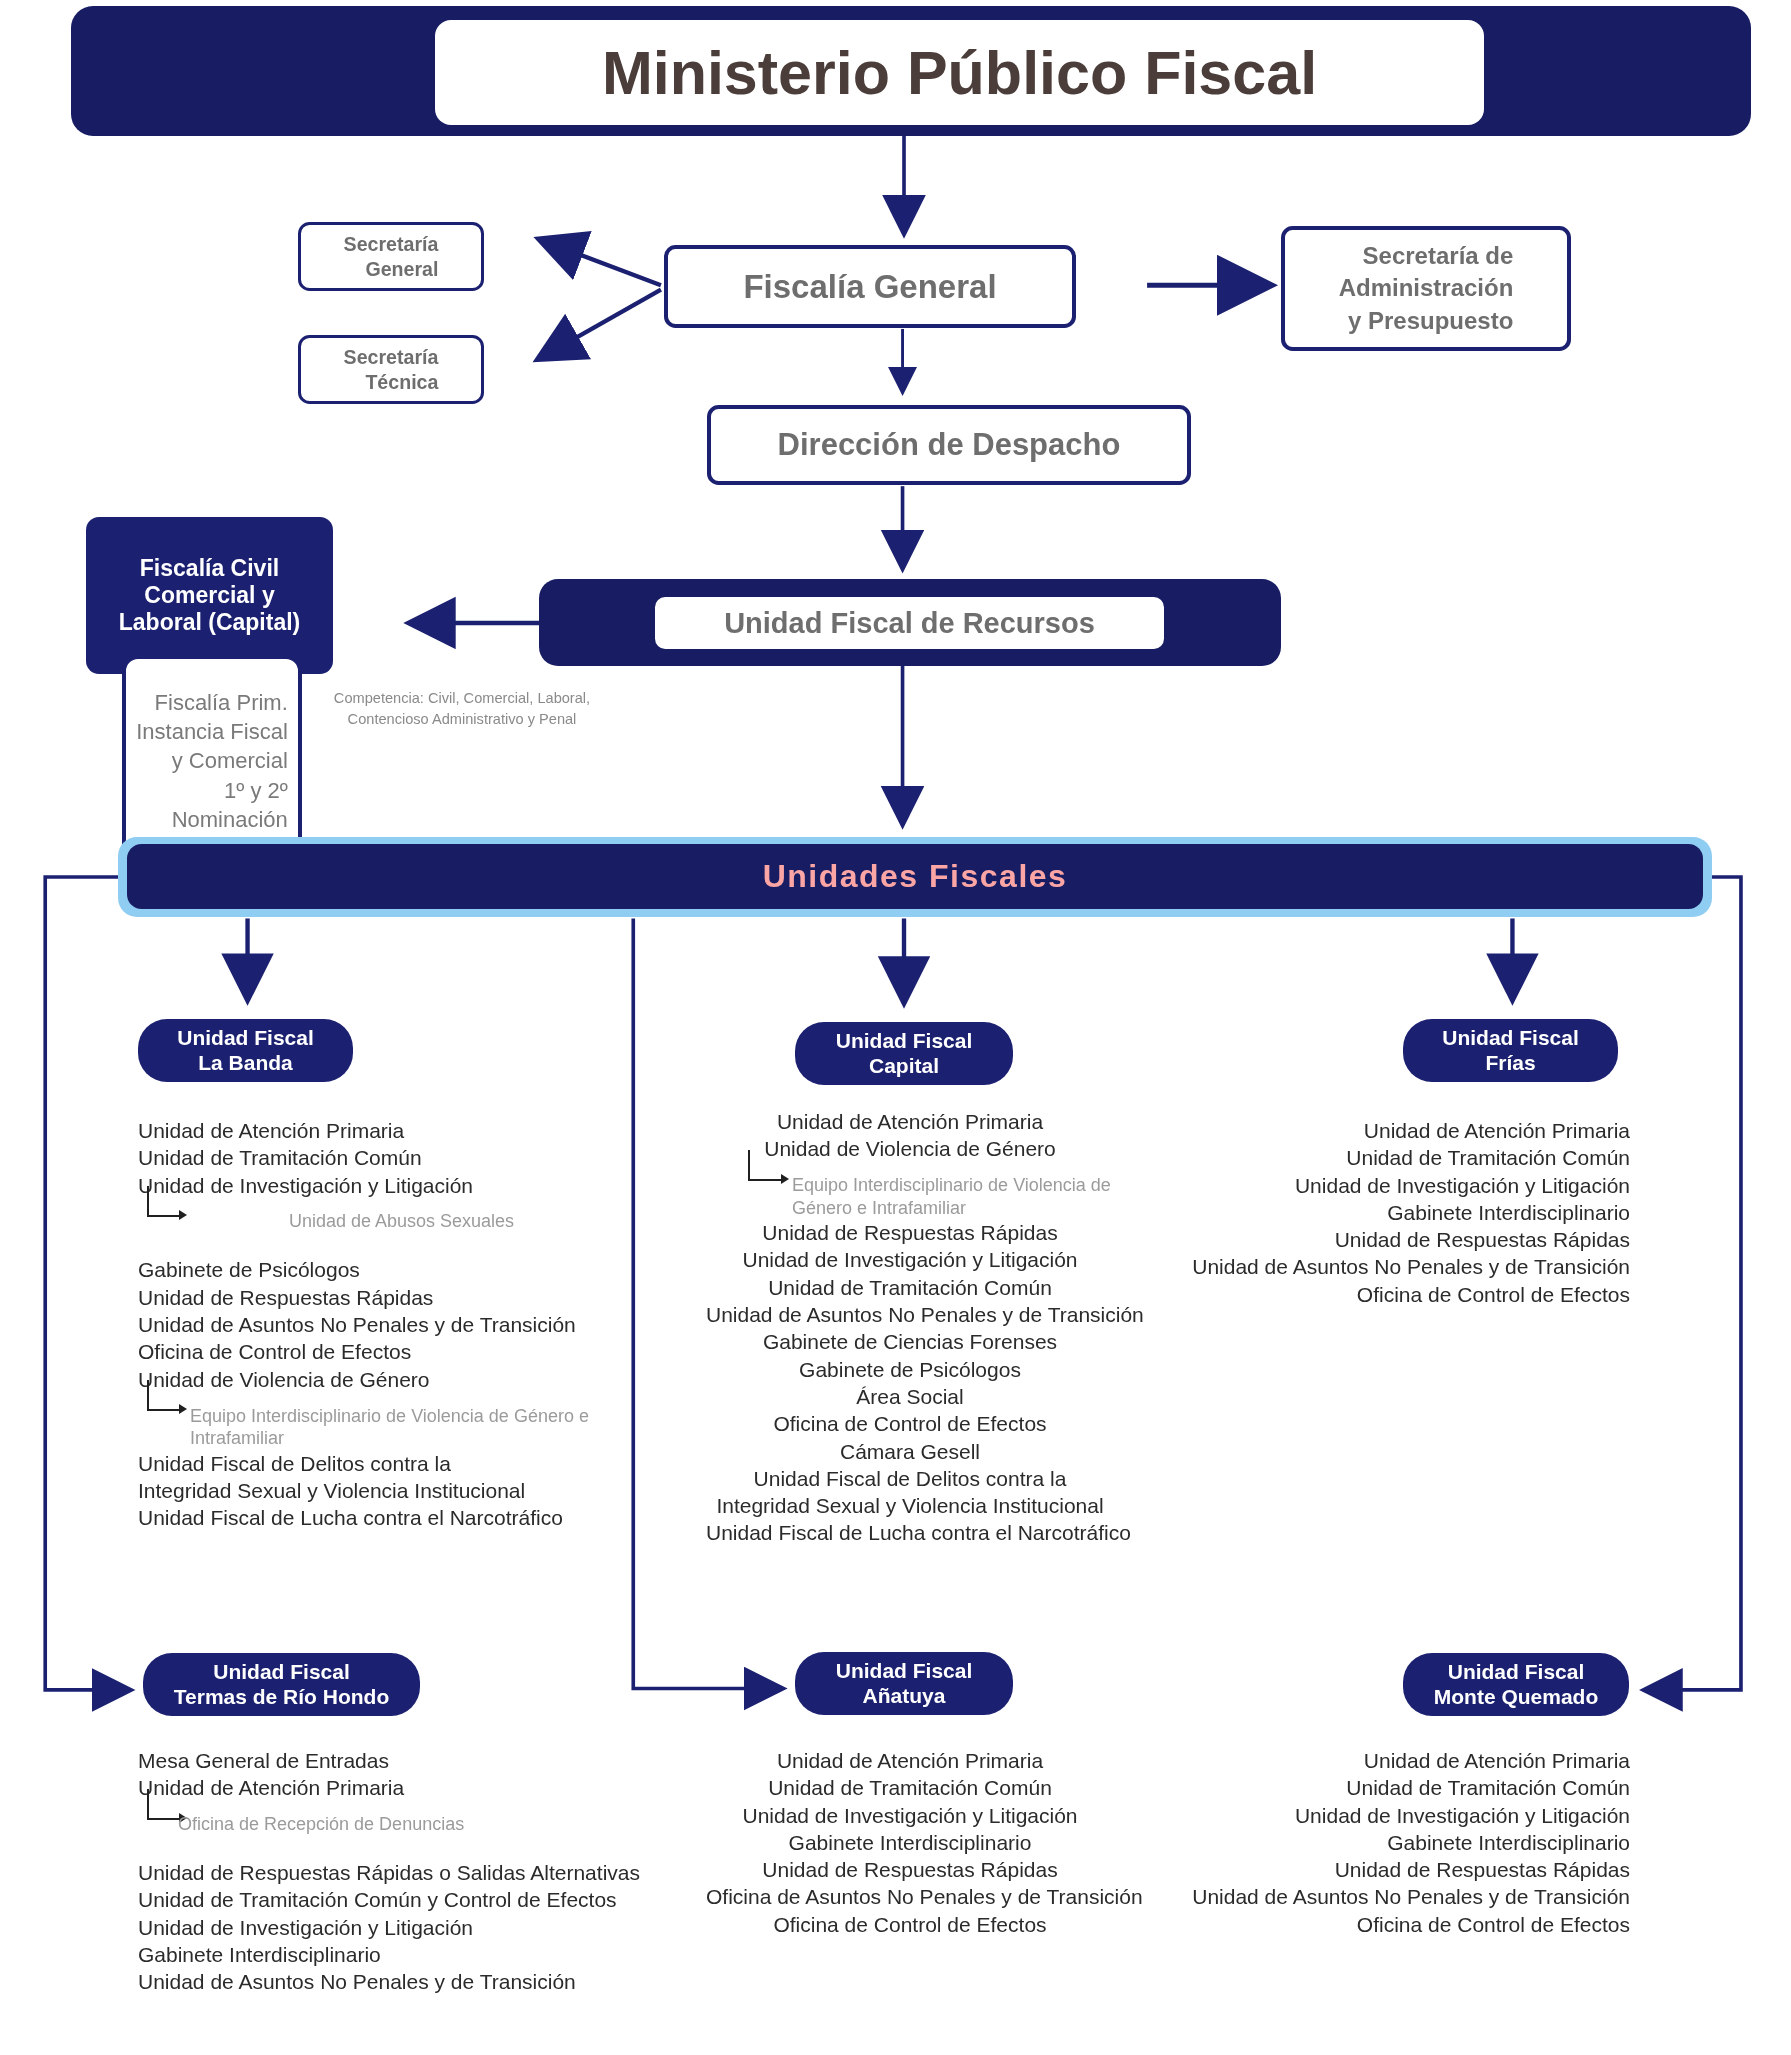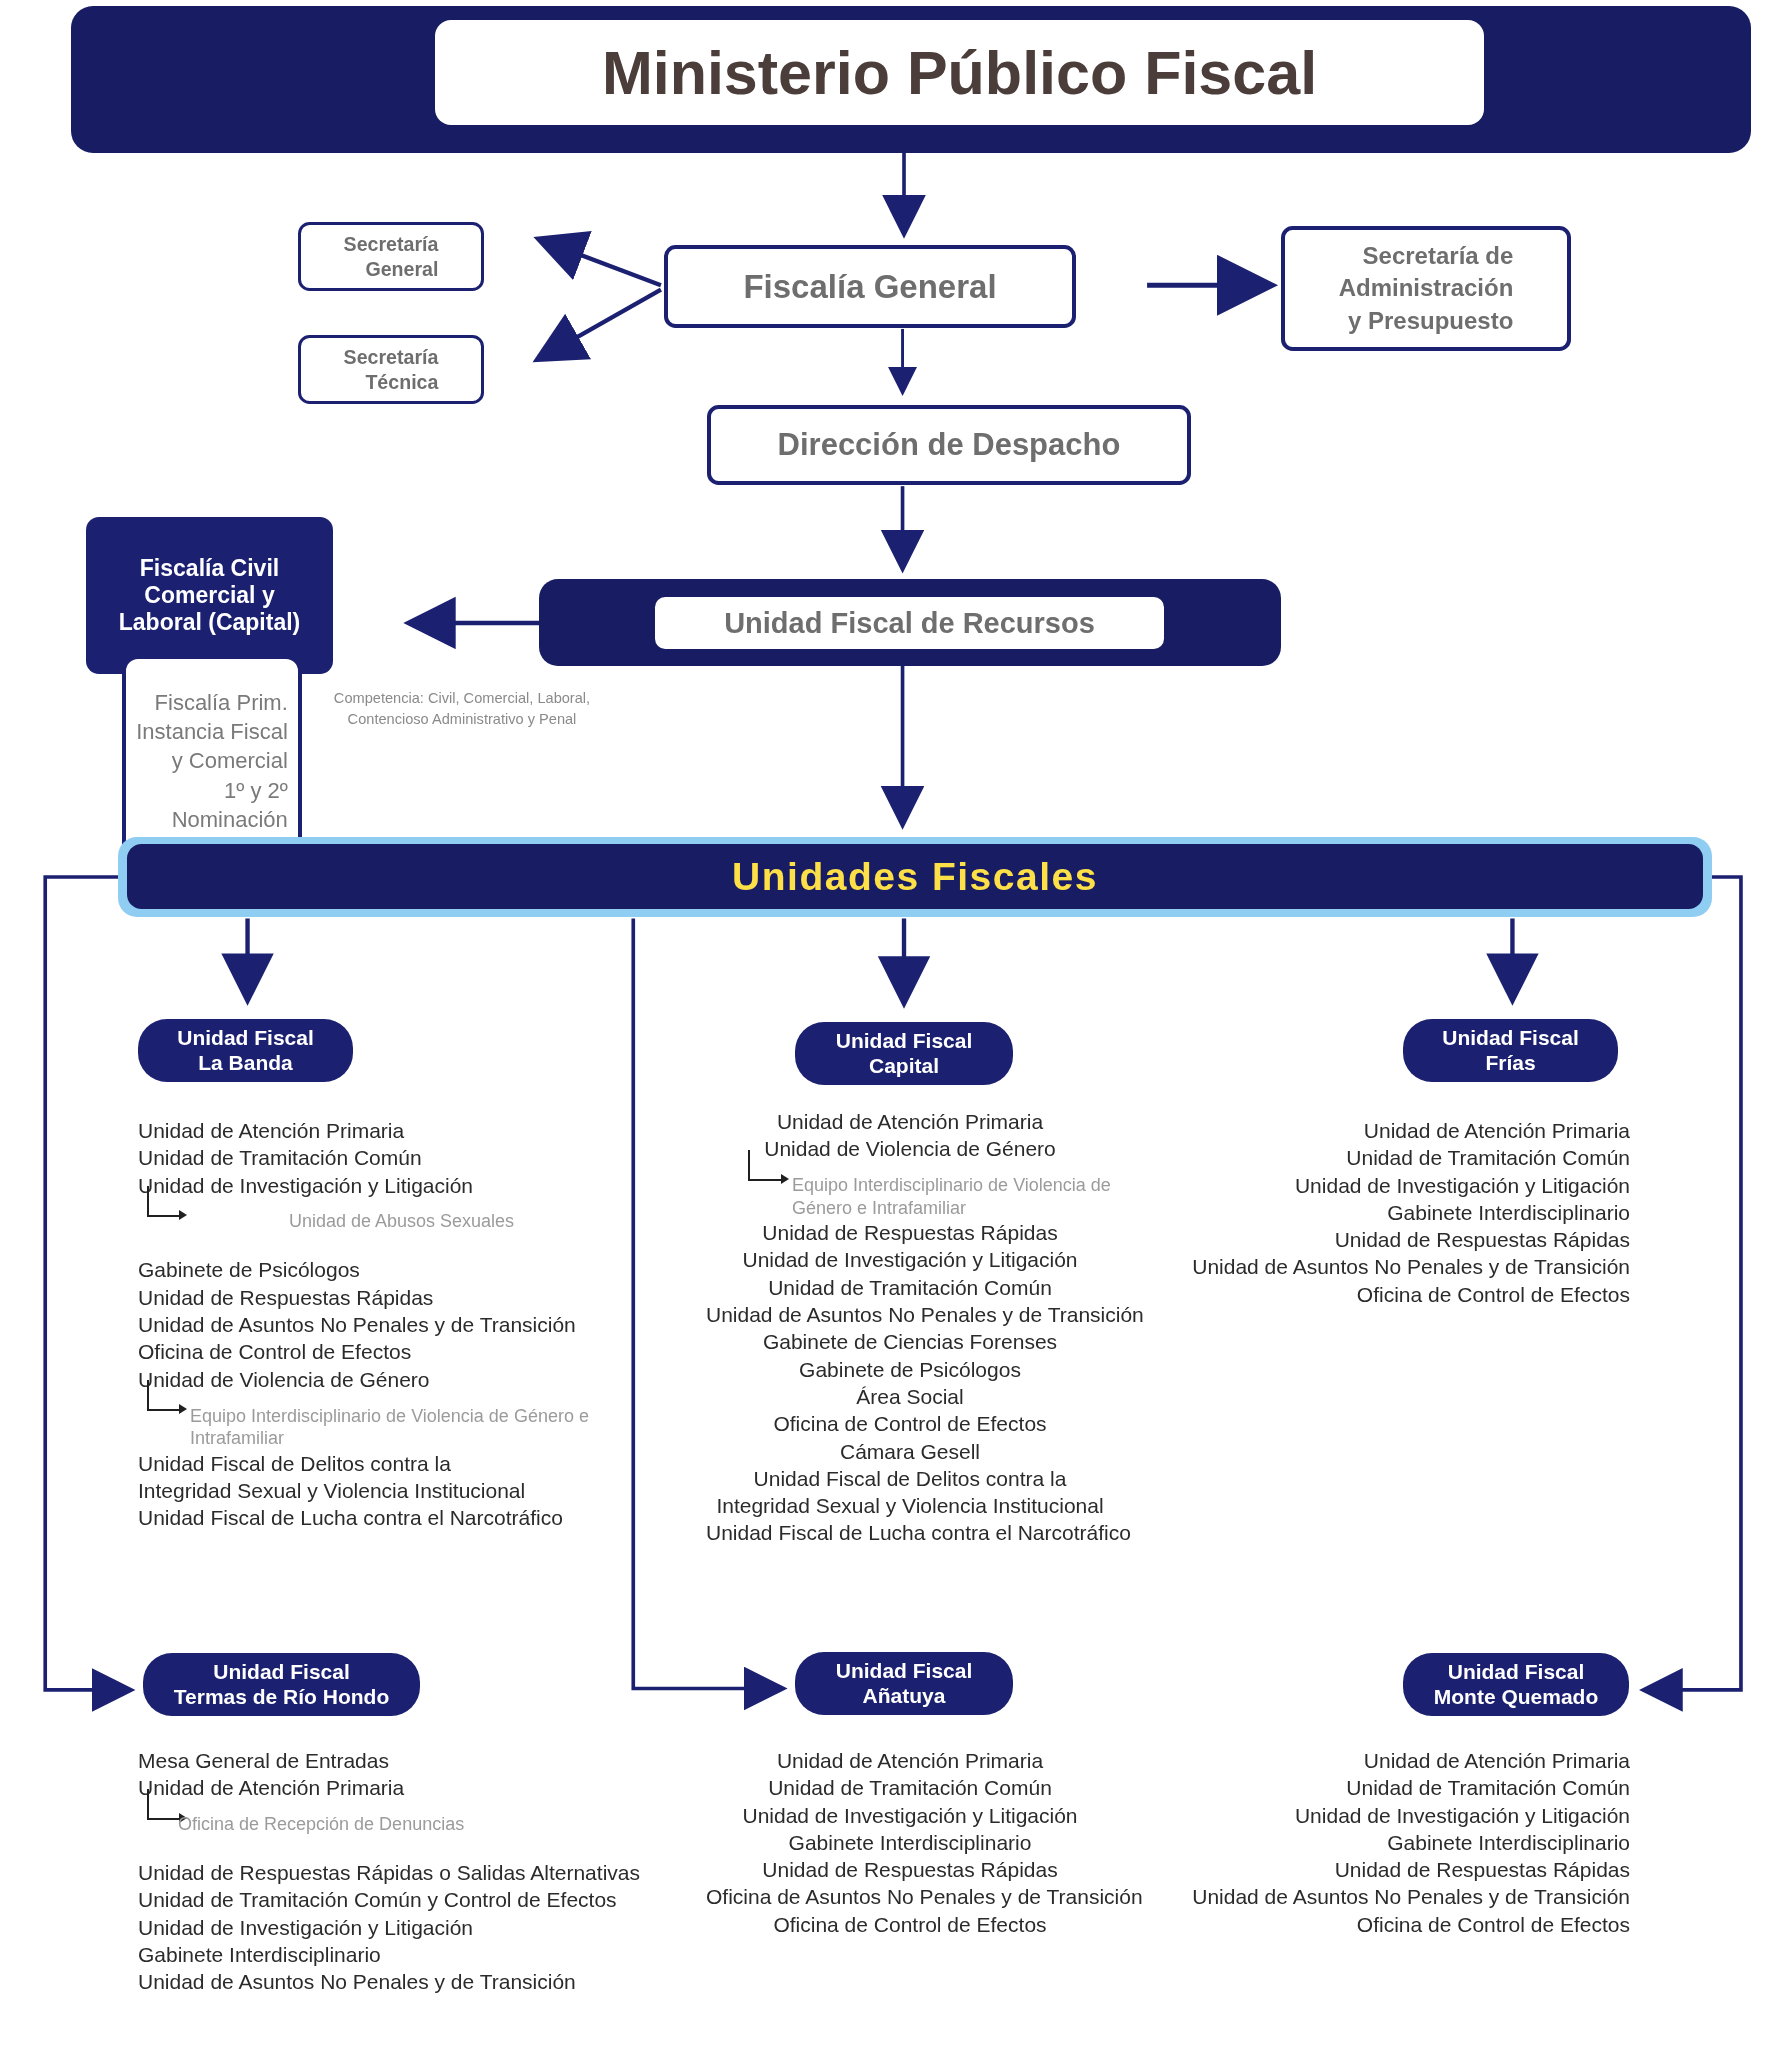--- a/index.html
+++ b/index.html
@@ -44,21 +44,21 @@
     align-items:center;
     justify-content:center;
     text-align:center;
     color:#ffffff;
     font-weight:bold;
     line-height:1.18;
   }
   .navypill.soft{ border-radius:19px; }
 
   
-  #hdr-bar{ left:71px; top:5.8px; width:1680px; height:147px; border-radius:22px;}
+  #hdr-bar{ left:71px; top:5.8px; width:1680px; height:130px; border-radius:22px;}
   #hdr-inner{
     position:absolute;
     left:364px; top:14.6px;
     width:1049px; height:105px;
     background:#ffffff;
     border-radius:16px;
     display:flex; align-items:center; justify-content:center;
   }
   #hdr-title{
     font-size:61px;
@@ -108,21 +108,21 @@
     border-radius:19px;
   }
   #uf-inner{
     position:absolute;
     left:127px; top:844px; width:1576px; height:65px;
     background:#171c63;
     border-radius:14.6px;
     display:flex; align-items:center; justify-content:center;
   }
   #uf-title{
-    font-size:39px; font-weight:bold; color:#fde047; letter-spacing:1.5px;
+    font-size:32px; font-weight:bold; color:#fca5a5; letter-spacing:1.5px;
   }
 
   
   .unit-pill{ height:63px; font-size:21px; }
   #pill-labanda     { left:138px;  top:1019px; width:215px;}
   #pill-capital     { left:795px; top:1022px; width:218px;}
   #pill-frias       { left:1403px; top:1019px; width:215px;}
   #pill-termas      { left:143px;  top:1653px; width:277px;}
   #pill-anatuya     { left:795px; top:1652px; width:218px;}
   #pill-monte       { left:1403px; top:1653px; width:226px;}

